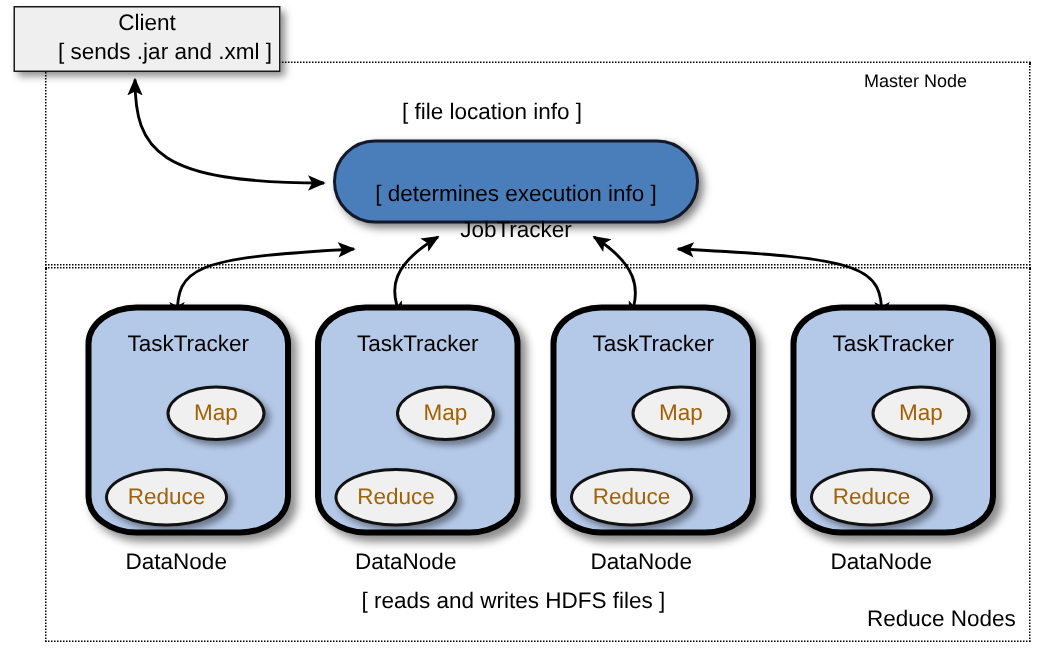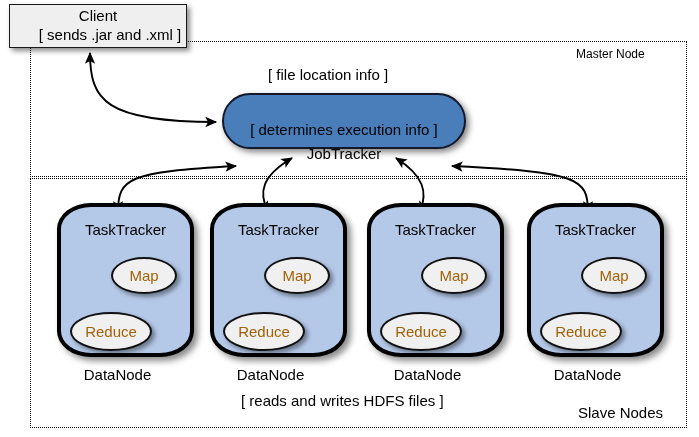--- a/index.html
+++ b/index.html
@@ -260,15 +260,15 @@
   <div class="txt dn-label" style="left:367px;">DataNode</div>
 
   <div class="node-box" style="left:527px;">
     <div class="txt tt-label">TaskTracker</div>
     <div class="ellipse map">Map</div>
     <div class="ellipse reduce">Reduce</div>
   </div>
   <div class="txt dn-label" style="left:527px;">DataNode</div>
 
   <div class="txt" id="hdfs-label">[ reads and writes HDFS files ]</div>
-  <div class="txt" id="slave-label">Slave Nodes</div>
+  <div class="txt" id="slave-label">Reduce Nodes</div>
 
 </div>
 
 </body></html>

